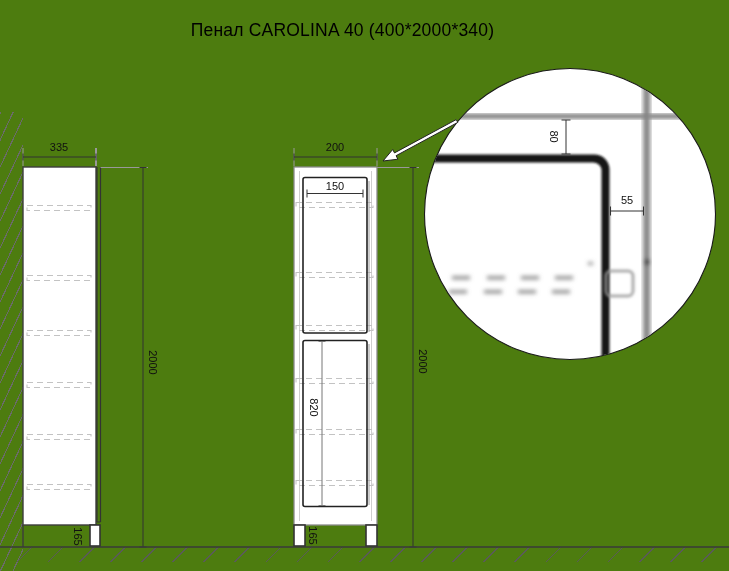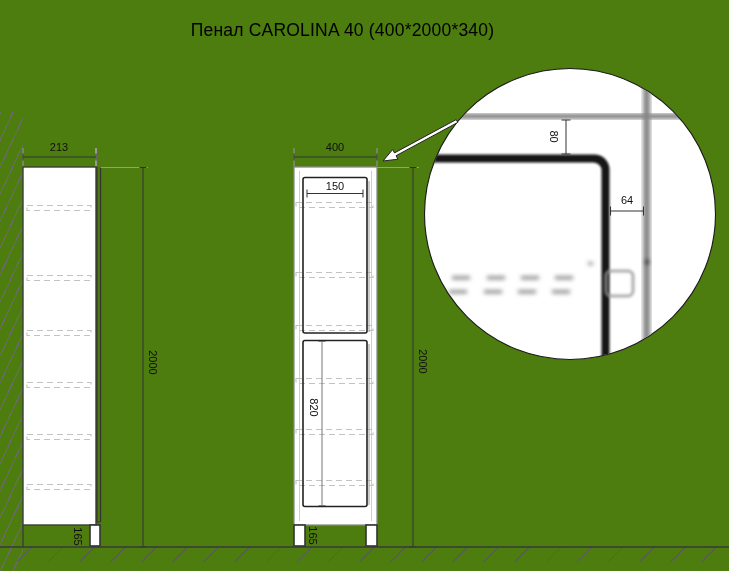--- a/index.html
+++ b/index.html
@@ -187,26 +187,26 @@
           <line x1="643.5" y1="206.5" x2="643.5" y2="215.5"></line>
         </g>
       </g>
     </g>
 
     <polygon points="383,161 392.7,149.5 394.5,152.9 456.2,119.6 457.8,122.4 396.1,155.7 397.9,159.2" fill="#fff" stroke="#222" stroke-width="1"></polygon>
   </svg>
 
   <div id="title" class="abs">Пенал CAROLINA 40 (400*2000*340)</div>
 
-  <div class="abs dim" style="left:39px;top:141px;">213</div>
+  <div class="abs dim" style="left:39px;top:141px;">335</div>
   <div class="abs dim rot" style="left:132px;top:356px;">2000</div>
   <div class="abs dim rot" style="left:57px;top:530px;">165</div>
 
-  <div class="abs dim" style="left:315px;top:141px;">400</div>
+  <div class="abs dim" style="left:315px;top:141px;">200</div>
   <div class="abs dim" style="left:315px;top:180px;">150</div>
   <div class="abs dim rot" style="left:293px;top:401px;">820</div>
   <div class="abs dim rot" style="left:402px;top:355px;">2000</div>
   <div class="abs dim rot" style="left:292px;top:529px;">165</div>
 
   <div class="abs dim rot" style="left:533px;top:130px;">80</div>
-  <div class="abs dim" style="left:607px;top:194px;">64</div>
+  <div class="abs dim" style="left:607px;top:194px;">55</div>
 
 </div>
 
 </body></html>

